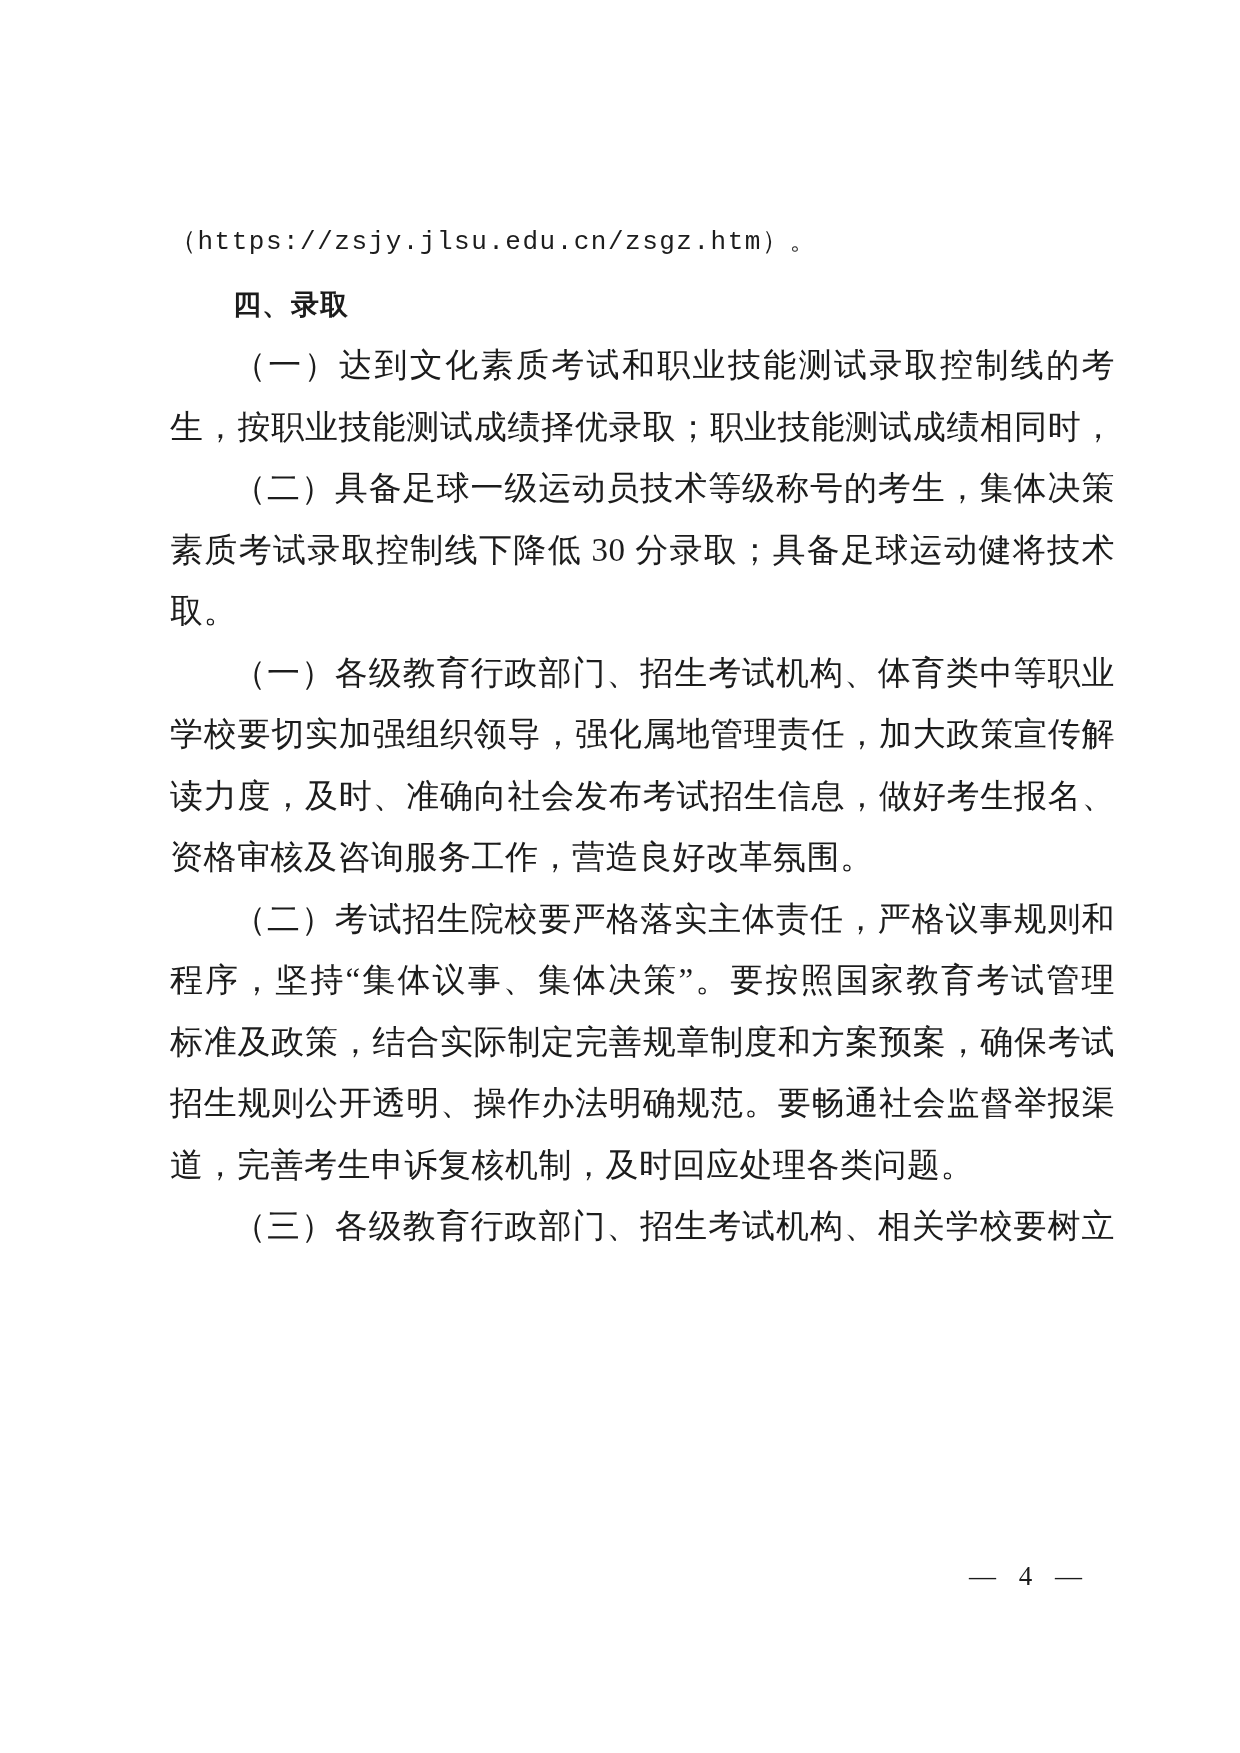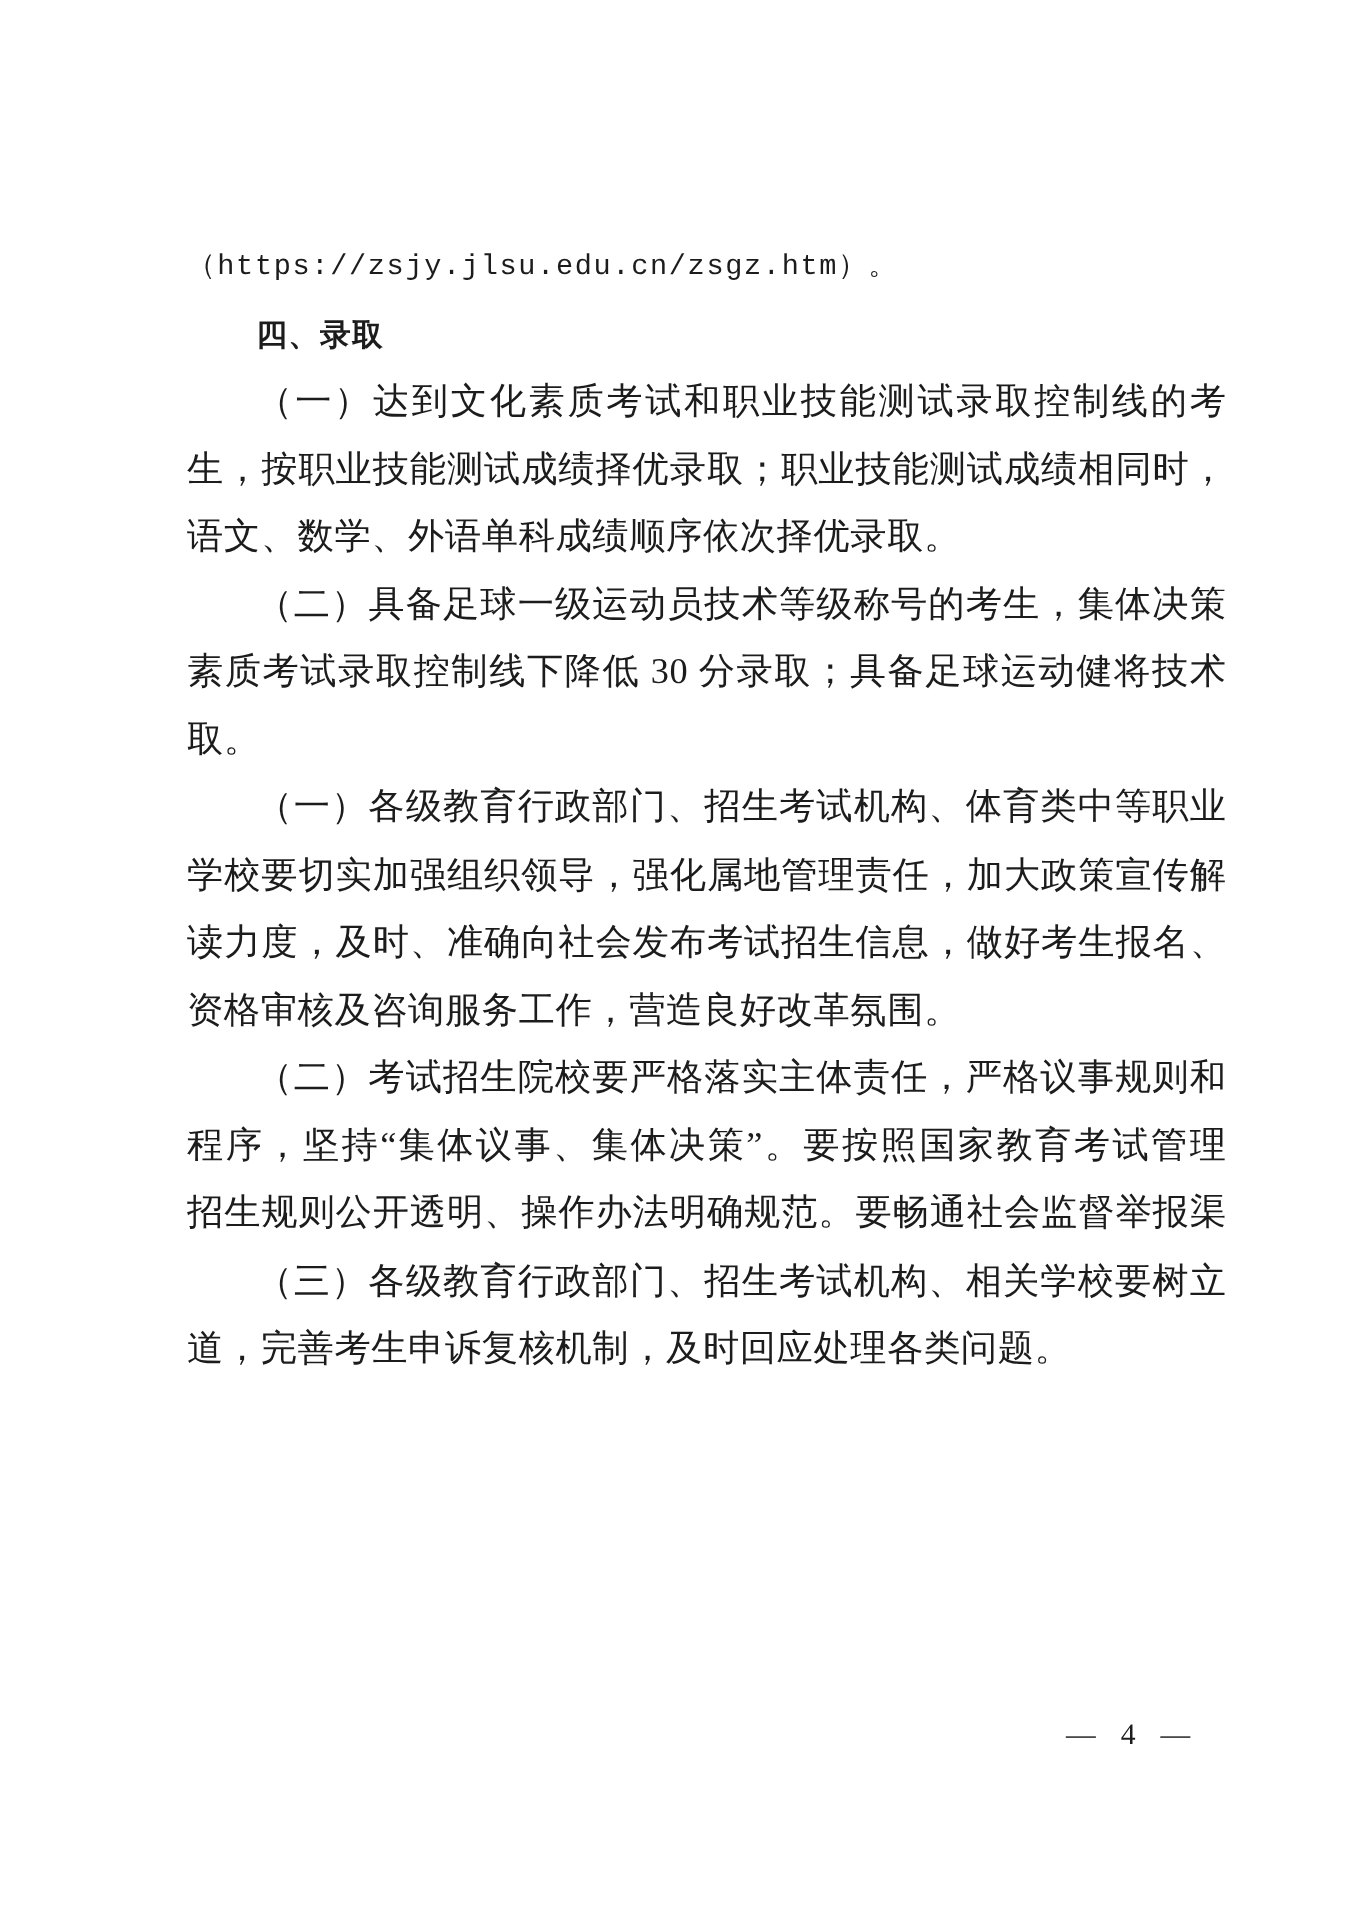--- a/index.html
+++ b/index.html
@@ -63,28 +63,28 @@
 </style>
 </head>
 <body>
 
 <div class="page">
   <div class="content" id="content">
       <div class="line url">（https://zsjy.jlsu.edu.cn/zsgz.htm）。</div>
       <div class="line heading indent">四、录取</div>
       <div class="line body indent justify">（一）达到文化素质考试和职业技能测试录取控制线的考</div>
       <div class="line body justify">生，按职业技能测试成绩择优录取；职业技能测试成绩相同时，</div>
-      <div class="line body">语文、数学、外语单科成绩顺序依次择优录取。</div>
       <div class="line body indent justify">（二）具备足球一级运动员技术等级称号的考生，集体决策</div>
       <div class="line body justify">素质考试录取控制线下降低 30 分录取；具备足球运动健将技术</div>
       <div class="line body">取。</div>
       <div class="line body indent justify">（一）各级教育行政部门、招生考试机构、体育类中等职业</div>
       <div class="line body justify">学校要切实加强组织领导，强化属地管理责任，加大政策宣传解</div>
       <div class="line body justify">读力度，及时、准确向社会发布考试招生信息，做好考生报名、</div>
       <div class="line body">资格审核及咨询服务工作，营造良好改革氛围。</div>
       <div class="line body indent justify">（二）考试招生院校要严格落实主体责任，严格议事规则和</div>
       <div class="line body justify">程序，坚持“集体议事、集体决策”。要按照国家教育考试管理</div>
+      <div class="line body justify">标准及政策，结合实际制定完善规章制度和方案预案，确保考试</div>
       <div class="line body justify">招生规则公开透明、操作办法明确规范。要畅通社会监督举报渠</div>
+      <div class="line body">道，完善考生申诉复核机制，及时回应处理各类问题。</div>
       <div class="line body indent justify">（三）各级教育行政部门、招生考试机构、相关学校要树立</div>
-      <div class="line body">道，完善考生申诉复核机制，及时回应处理各类问题。</div>
     </div>
   <div class="page-number">— 4 —</div>
 </div>
 
 </body></html>

